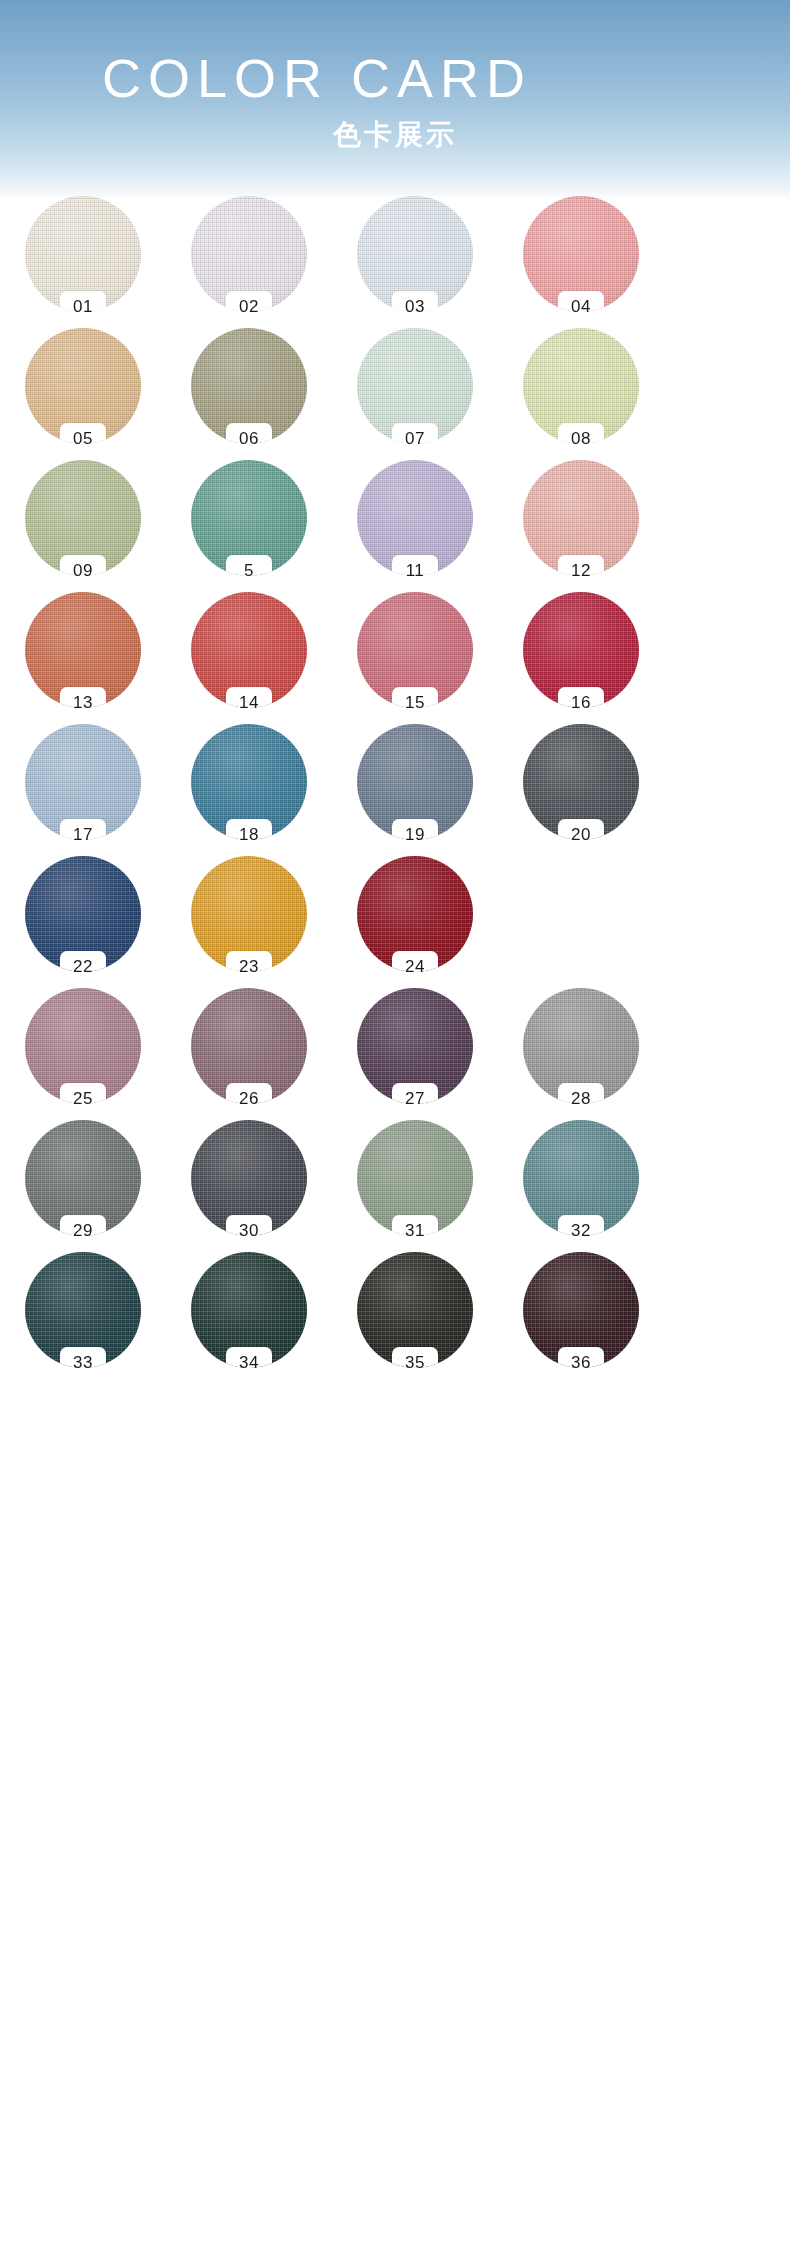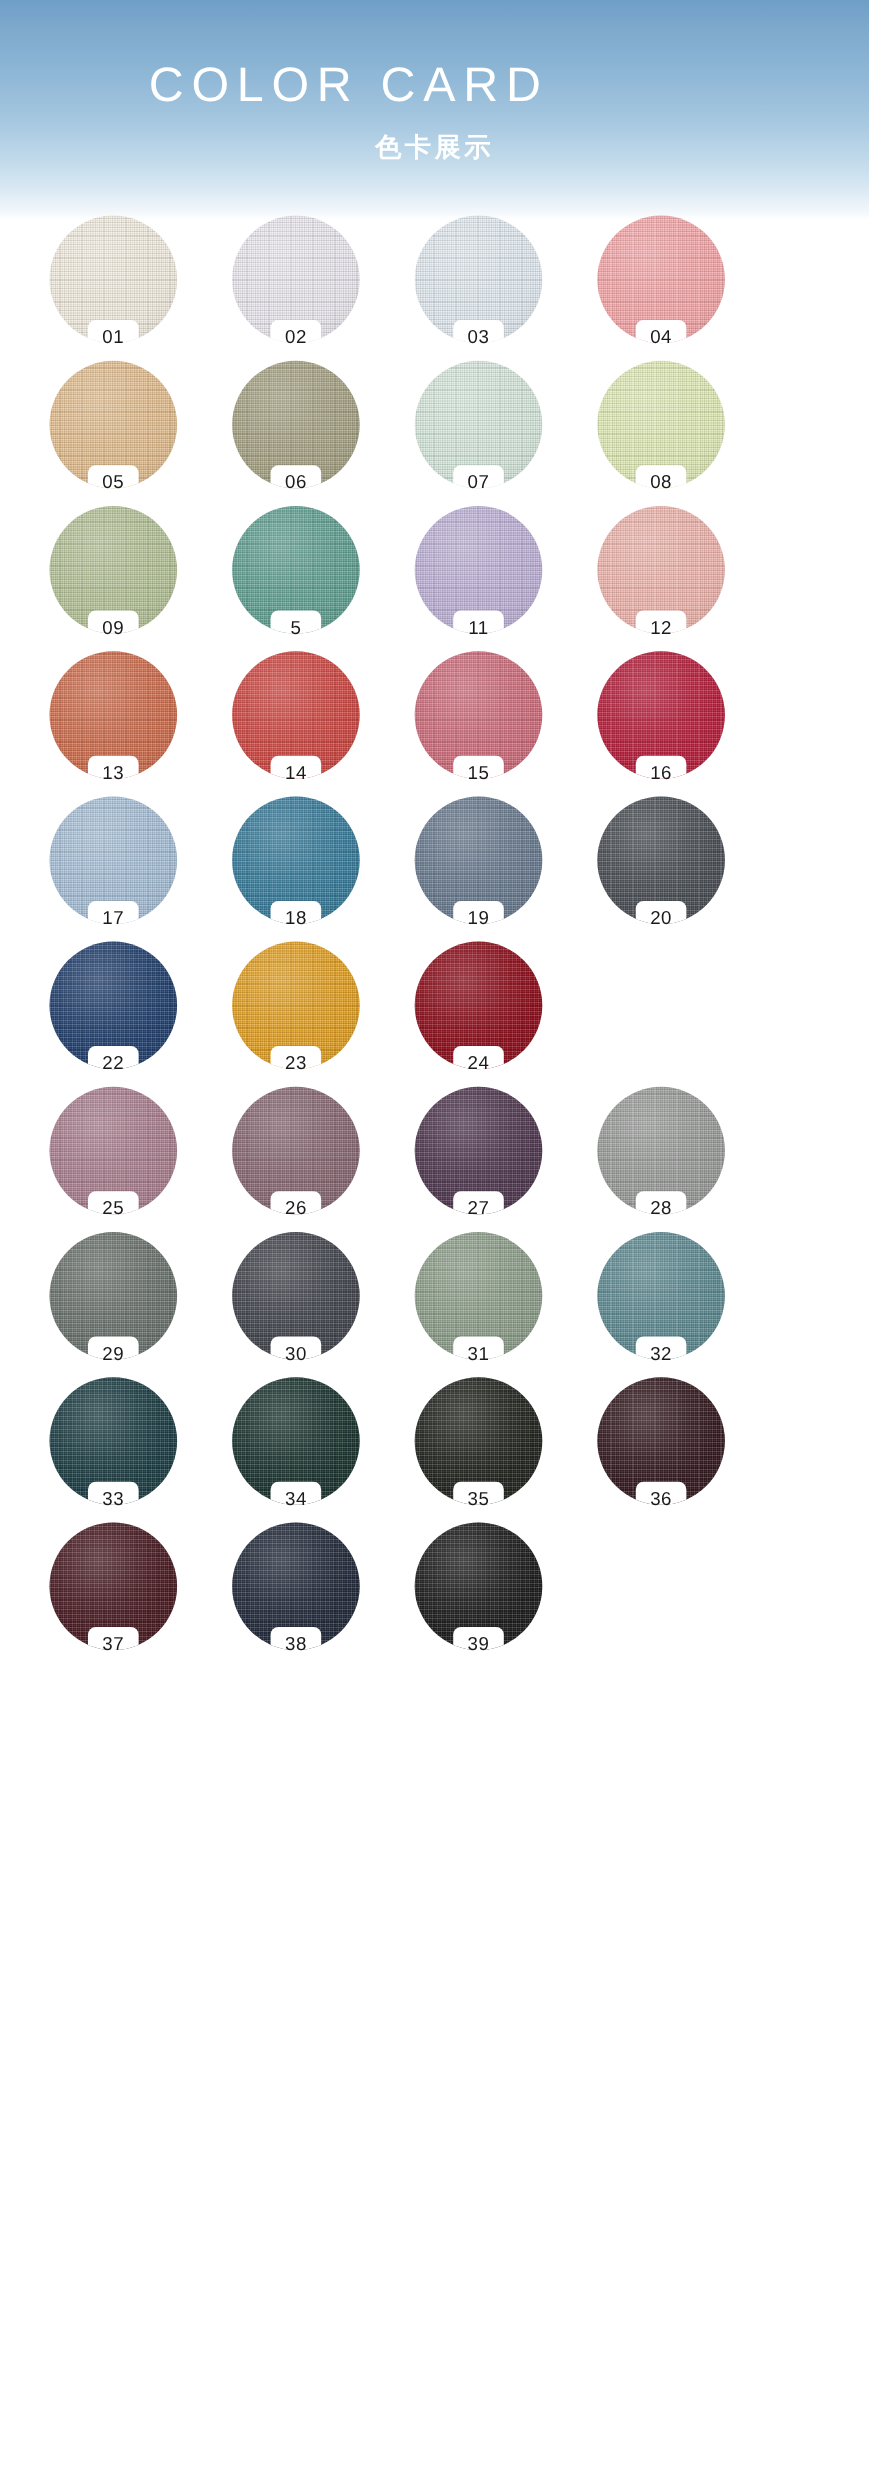--- a/index.html
+++ b/index.html
@@ -32,55 +32,54 @@
         #ffffff 100%);
     box-sizing: border-box;
   }
   #title {
     position: absolute;
     top: 50px;
     left: 0;
     width: 634px;
     text-align: center;
     color: #ffffff;
-    font-size: 44px;
+    font-size: 54px;
     font-weight: 400;
     letter-spacing: 7px;
     line-height: 56px;
     white-space: nowrap;
   }
   #subtitle {
     position: absolute;
     top: 113px;
     left: 0;
     width: 790px;
     text-align: center;
     color: #ffffff;
-    font-size: 24px;
+    font-size: 28px;
     font-weight: 700;
     letter-spacing: 3px;
     line-height: 44px;
     white-space: nowrap;
   }
 
   
   #grid {
     position: absolute;
     top: 196px;
     left: 0;
     width: 790px;
     display: flex;
     flex-direction: column;
   }
   .swatch-row {
     display: flex;
     flex-direction: row;
     justify-content: flex-start;
     height: 132px;
-    padding-left: 20px;
   }
   .swatch-cell {
     width: 128px;
     margin-left: 19px;
     margin-right: 19px;
     position: relative;
     display: flex;
     flex-direction: column;
     align-items: center;
   }
@@ -454,39 +453,13 @@
       </div>
       <div class="swatch-cell">
         <div class="chip" style="background-color: rgb(51, 25, 31);">
           <div class="weave"></div>
           <div class="sheen"></div>
           <div class="notch"></div>
         </div>
         <div class="chip-label">36</div>
       </div>
     </div>
-    <div class="swatch-row">
-      <div class="swatch-cell">
-        <div class="chip" style="background-color: rgb(74, 28, 35);">
-          <div class="weave"></div>
-          <div class="sheen"></div>
-          <div class="notch"></div>
-        </div>
-        <div class="chip-label">37</div>
-      </div>
-      <div class="swatch-cell">
-        <div class="chip" style="background-color: rgb(35, 43, 59);">
-          <div class="weave"></div>
-          <div class="sheen"></div>
-          <div class="notch"></div>
-        </div>
-        <div class="chip-label">38</div>
-      </div>
-      <div class="swatch-cell">
-        <div class="chip" style="background-color: rgb(29, 29, 29);">
-          <div class="weave"></div>
-          <div class="sheen"></div>
-          <div class="notch"></div>
-        </div>
-        <div class="chip-label">39</div>
-      </div>
-    </div>
   </div>
 
 </body></html>

